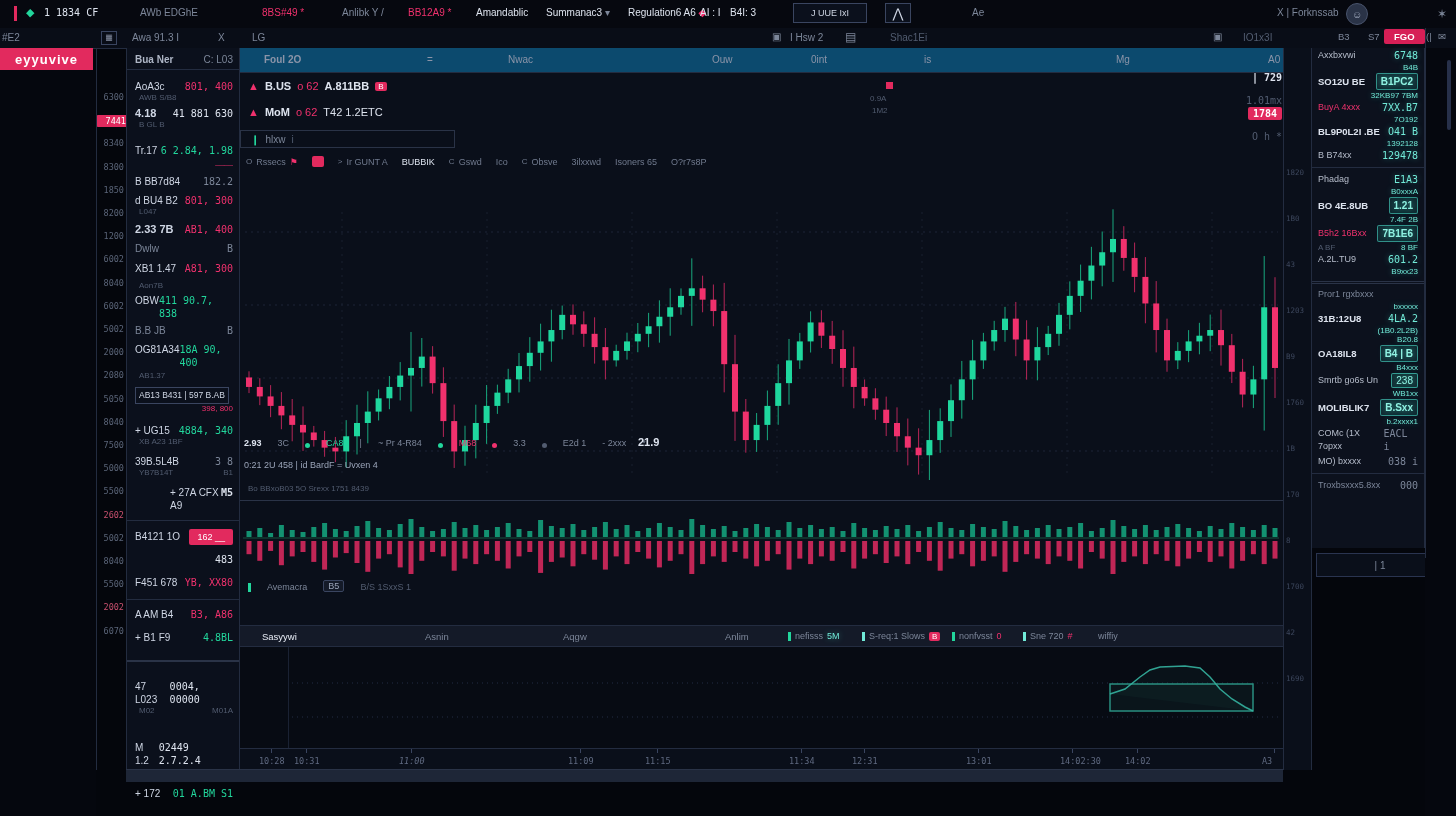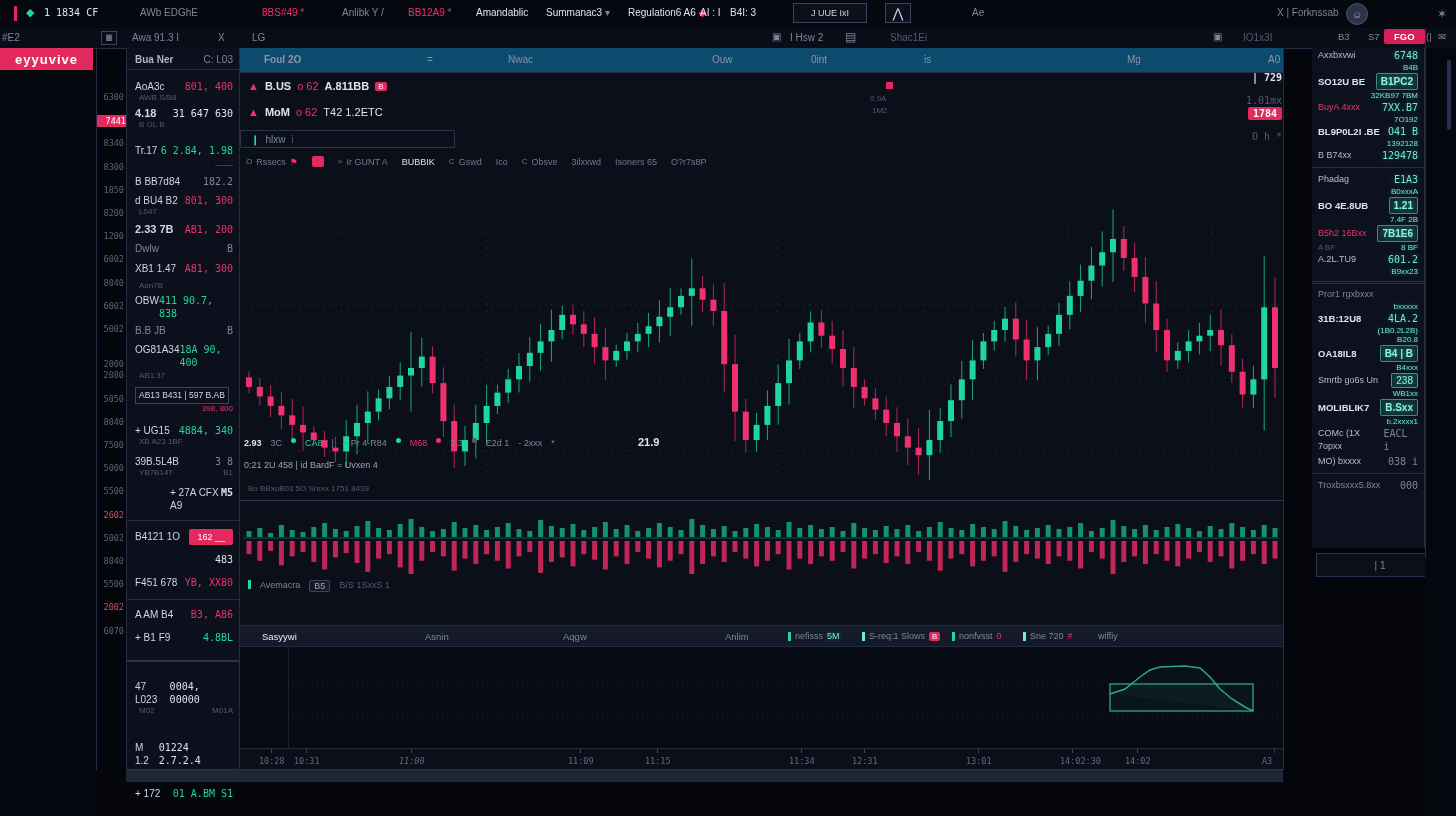--- a/index.html
+++ b/index.html
@@ -47,21 +47,21 @@
   #main{left:240px;top:48px;width:1043px;height:722px;background:#0a0f1a;}
   #chart-head{position:absolute;left:0;top:0;width:1043px;height:24px;border-bottom:1px solid #232c40;background:#0c4a6e;}
   .chitem{position:absolute;top:6px;color:#8b94a8;font-size:10px;}
   .symrow{position:absolute;left:8px;display:flex;gap:6px;align-items:center;font-size:11px;}
   .minitab{position:absolute;left:0px;top:82px;width:215px;height:18px;border:1px solid #2a3347;
     display:flex;align-items:center;gap:6px;padding-left:10px;box-sizing:border-box;color:#7c8699;}
   #cbar{position:absolute;left:6px;top:108px;display:flex;gap:14px;align-items:center;color:#707a8e;font-size:9px;}
   .cbi{display:flex;gap:4px;align-items:center;}
   .pinkbox{display:inline-block;width:12px;height:11px;background:#e22a5e;border-radius:2px;}
   
-  .legend{position:absolute;display:flex;gap:9px;align-items:flex-start;color:#7c8699;font-size:9px;}
+  .legend{position:absolute;display:flex;gap:16px;align-items:flex-end;color:#7c8699;font-size:9px;}
   .dot{width:5px;height:5px;border-radius:50%;display:inline-block;}
   
   #btabs{position:absolute;left:0;top:577px;width:1043px;height:22px;background:#141a28;
     border-top:1px solid #232c40;border-bottom:1px solid #232c40;box-sizing:border-box;}
   .btab{position:absolute;top:5px;font-size:9.5px;color:#7c8699;}
   .btab.on{color:#e8edf6;}
   .bmini{position:absolute;top:5px;display:flex;gap:4px;align-items:center;font-size:9px;color:#7c8699;}
   .bbar{width:3px;height:9px;display:inline-block;}
   .bbadge{background:#e22a5e;color:#fff;border-radius:2px;padding:0 3px;font-size:8px;}
   
@@ -166,21 +166,21 @@
       <div class="lad mono hl" style="top: 45.2px;">7441</div>
       <div class="lad mono " style="top: 68.4px;">8340</div>
       <div class="lad mono " style="top: 91.6px;">8300</div>
       <div class="lad mono " style="top: 114.8px;">1850</div>
       <div class="lad mono " style="top: 138px;">8200</div>
       <div class="lad mono " style="top: 161.2px;">1200</div>
       <div class="lad mono " style="top: 184.4px;">6002</div>
       <div class="lad mono " style="top: 207.6px;">8040</div>
       <div class="lad mono " style="top: 230.8px;">6002</div>
       <div class="lad mono " style="top: 254px;">5002</div>
-      <div class="lad mono " style="top: 277.2px; margin-top: 12px;">2000</div>
+      <div class="lad mono " style="top: 277.2px;">2000</div>
       <div class="lad mono " style="top: 300.4px;">2080</div>
       <div class="lad mono " style="top: 323.6px; text-align: right;">5050</div>
       <div class="lad mono " style="top: 346.8px;">8040</div>
       <div class="lad mono " style="top: 370px;">7500</div>
       <div class="lad mono " style="top: 393.2px;">5000</div>
       <div class="lad mono " style="top: 416.4px;">5500</div>
       <div class="lad mono red" style="top: 439.6px;">2602</div>
       <div class="lad mono " style="top: 462.8px;">5002</div>
       <div class="lad mono " style="top: 486px;">8040</div>
       <div class="lad mono " style="top: 509.2px;">5500</div>
@@ -197,21 +197,21 @@
         <div class="wrow" style="margin-top: 10px;">
           <span class="lbl ">AoA3c</span>
           <span class="mono t-pink">801, 400</span>
         </div>
         <div class="wsub">
           <span>AWB S/B8</span>
           <span></span>
         </div>
         <div class="wrow" style="margin-top: 4px;">
           <span class="lbl big">4.18</span>
-          <span class="mono t-white">31 647 630</span>
+          <span class="mono t-white">41 881 630</span>
         </div>
         <div class="wsub">
           <span>B GL B</span>
           <span></span>
         </div>
         <div class="wrow" style="margin-top: 14px;">
           <span class="lbl ">Tr.17</span>
           <span class="mono t-green">6 2.84, 1.98</span>
         </div>
         <div class="wsub">
@@ -225,21 +225,21 @@
         <div class="wrow" style="margin-top: 6px;">
           <span class="lbl ">d BU4 B2</span>
           <span class="mono t-pink">801, 300</span>
         </div>
         <div class="wsub">
           <span>L047</span>
           <span></span>
         </div>
         <div class="wrow" style="margin-top: 6px;">
           <span class="lbl big">2.33  7B</span>
-          <span class="mono t-pink">AB1, 200</span>
+          <span class="mono t-pink">AB1, 400</span>
         </div>
         <div class="wrow" style="margin-top: 6px;">
           <span class="lbl dim">Dwlw</span>
           <span class="mono t-dim">B</span>
         </div>
         <div class="wrow" style="margin-top: 7px;">
           <span class="lbl ">XB1 1.47</span>
           <span class="mono t-pink">A81, 300</span>
         </div>
         <div class="wsub" style="margin-top: 6px;">
@@ -319,21 +319,21 @@
             <span class="mono t-white">0004, 00000</span>
           </div>
           <div class="wsub">
             <span>M02</span>
             <span>M01A</span>
           </div>
         </div>
         <div style="margin-top: 25px;">
           <div class="wrow">
             <span class="lbl">M 1.2</span>
-            <span class="mono t-white">01224 2.7.2.4</span>
+            <span class="mono t-white">02449 2.7.2.4</span>
           </div>
           <div class="wsub">
             <span>A32</span>
             <span>01.T.9C</span>
           </div>
         </div>
         <div class="wrow" style="margin-top: 10px;">
           <span class="lbl ">+ 172</span>
           <span class="mono t-green">01 A.BM    S1</span>
         </div>
@@ -743,21 +743,21 @@
       </svg>
     <div class="hline" style="left:0;top:452px;width:1043px;background:#2a3347;"></div>
 
     <div id="chart-head">
         <div class="chitem t-white t-bold" style="left: 24px;">Foul 2O</div>
         <div class="chitem" style="left: 187px;">=</div>
         <div class="chitem" style="left: 268px;">Nwac</div>
         <div class="chitem" style="left: 472px;">Ouw</div>
         <div class="chitem" style="left: 571px;">0int</div>
         <div class="chitem" style="left: 684px;">is</div>
-        <div class="chitem" style="left: 876px; margin-left: 11px;">Mg</div>
+        <div class="chitem" style="left: 876px;">Mg</div>
         <div class="chitem" style="left: 1028px;">A0</div>
       </div>
 
     <div class="symrow" style="top:32px;">
       <span class="t-pink">▲</span>
       <span class="t-white t-bold">B.US</span>
       <span class="t-pink">o 62</span>
       <span class="t-white t-bold">A.811BB</span>
       <span class="bbadge">B</span>
     </div>
@@ -900,20 +900,34 @@
         <div class="tlab mono" style="left: 726px;">13:01</div>
         <div class="ttick" style="left: 832px;"></div>
         <div class="tlab mono" style="left: 820px;">14:02:30</div>
         <div class="ttick" style="left: 897px;"></div>
         <div class="tlab mono" style="left: 885px;">14:02</div>
         <div class="ttick" style="left: 1034px;"></div>
         <div class="tlab mono" style="left: 1022px;">A3</div>
       </div>
   </div>
 
+  <div id="paxis" class="abs">
+      <div class="pax mono" style="top: 120px;">1820</div>
+      <div class="pax mono" style="top: 166px;">1B0</div>
+      <div class="pax mono" style="top: 212px;">43</div>
+      <div class="pax mono" style="top: 258px;">1203</div>
+      <div class="pax mono" style="top: 304px;">B9</div>
+      <div class="pax mono" style="top: 350px;">1760</div>
+      <div class="pax mono" style="top: 396px;">1B</div>
+      <div class="pax mono" style="top: 442px;">170</div>
+      <div class="pax mono" style="top: 488px;">8</div>
+      <div class="pax mono" style="top: 534px;">1700</div>
+      <div class="pax mono" style="top: 580px;">42</div>
+      <div class="pax mono" style="top: 626px;">1690</div>
+    </div>
 
   <div id="readouts"></div>
 
   <div id="rpanel" class="abs">
       <div class="rrow">
         <span class="rl ">Axxbxvwi</span>
         <span class="rv mono t-teal">6748</span>
       </div>
       <div class="rsub">
         <span class="t-dim2"></span>

